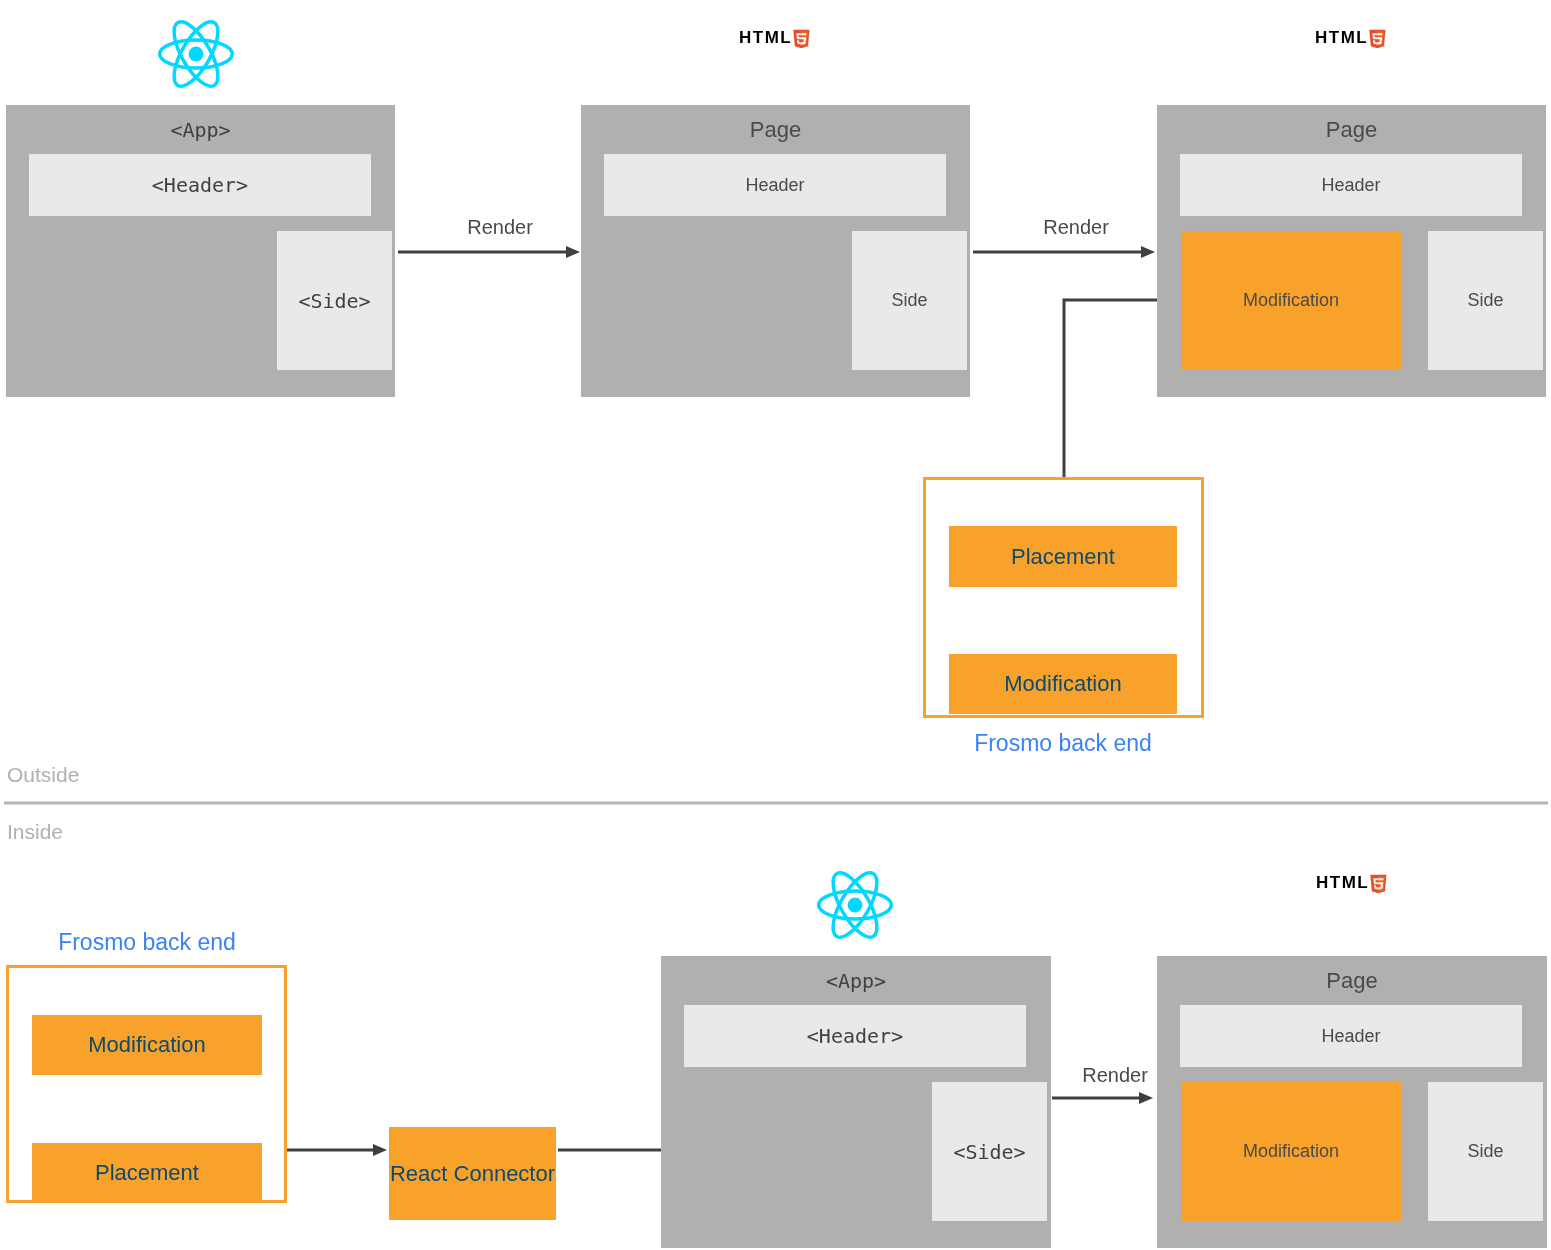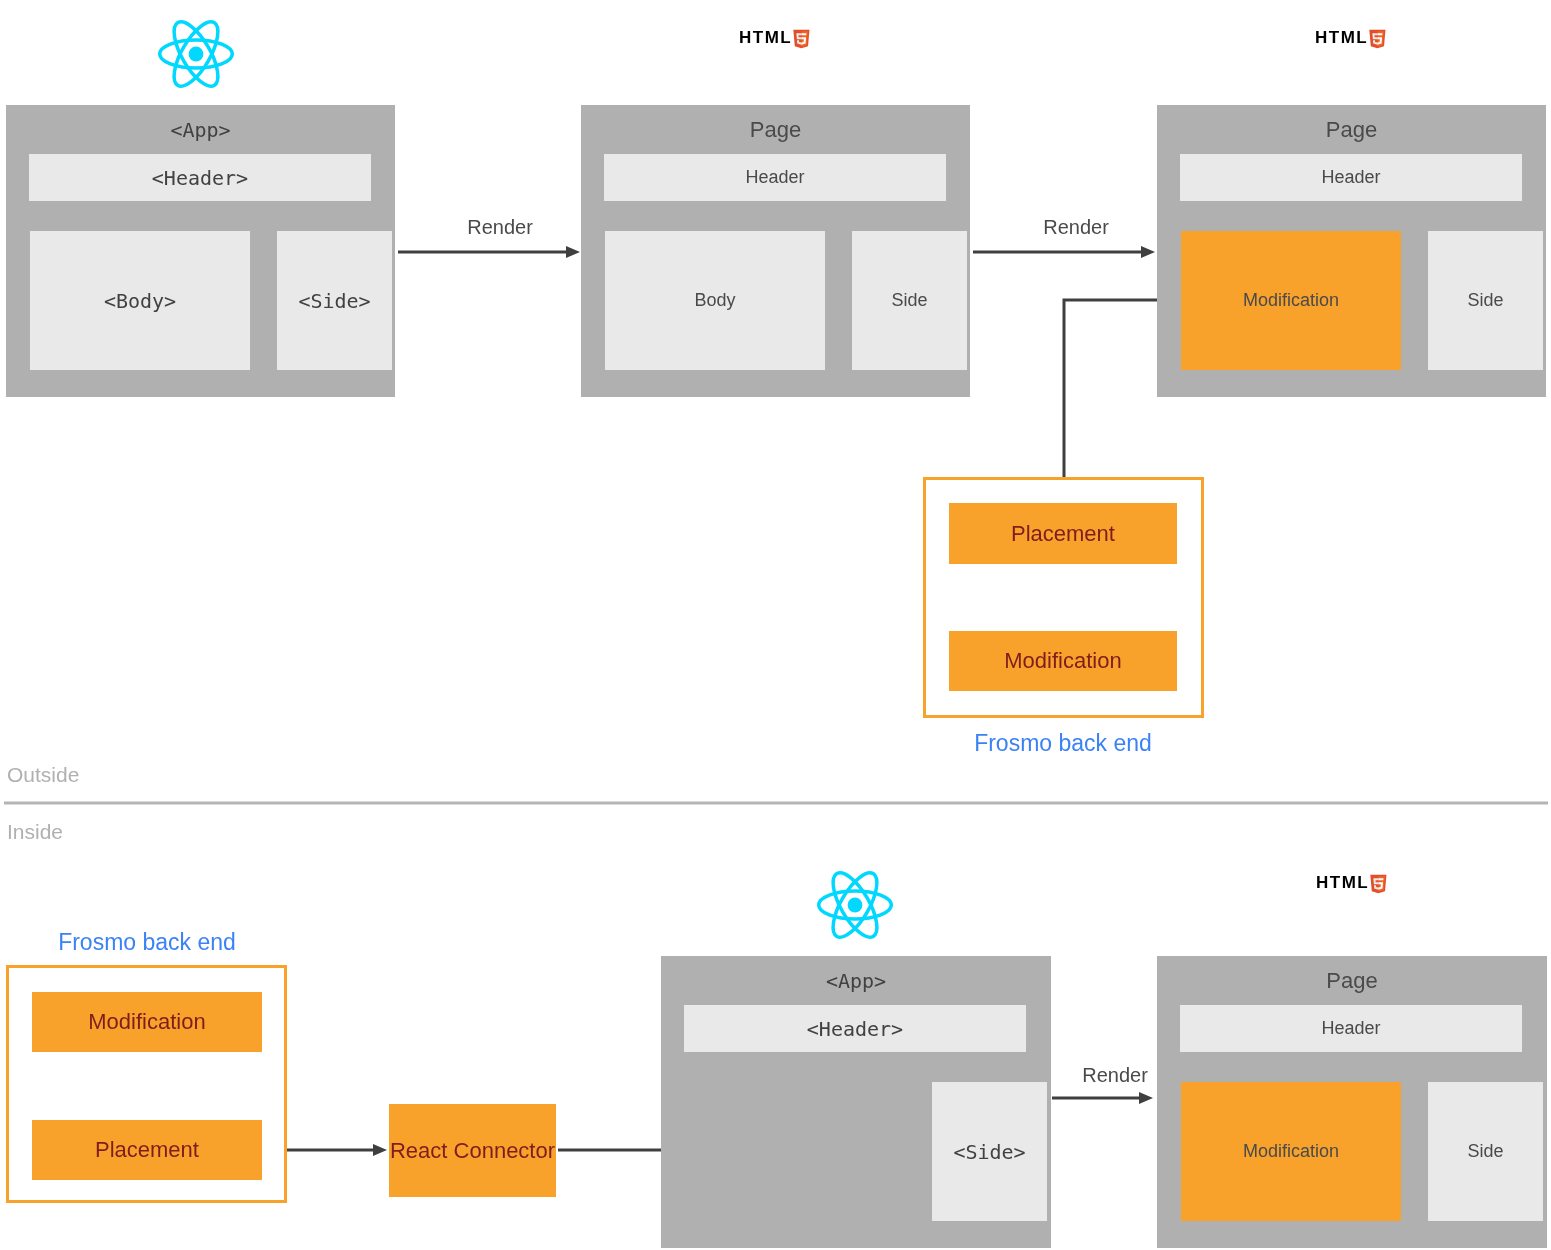--- a/index.html
+++ b/index.html
@@ -18,29 +18,29 @@
     display:flex;align-items:center;justify-content:center;
     font-size:22px;color:#4a4a4a;border-radius:24px;
   }
   .panel{
     position:absolute;background:#e9e9e9;
     display:flex;align-items:center;justify-content:center;
     font-size:18px;color:#4a4a4a;text-align:center;
   }
   .panel.orange{background:#f8a22c;}
   .mono{font-family:"DejaVu Sans Mono","Liberation Mono",monospace;font-size:20px;color:#414141;}
-  .pos-header{left:23px;top:49px;width:342px;height:47px;}
+  .pos-header{left:23px;top:49px;width:342px;height:62px;}
   .pos-body{left:24px;top:126px;width:220px;height:139px;}
   .pos-side{left:271px;top:126px;width:115px;height:139px;}
   
   .frosmo-wrap{position:absolute;background:#ffffff;border:3px solid #f8a22c;box-sizing:border-box;}
   .obox{
     position:absolute;background:#f8a22c;
     display:flex;align-items:center;justify-content:center;
-    font-size:22px;color:#7f1d1d;text-align:center;line-height:28px;
+    font-size:22px;color:#0c4a6e;text-align:center;line-height:28px;margin-top:23px;
   }
   
   .flabel{position:absolute;font-size:23px;color:#3b82f6;white-space:nowrap;transform:translateX(-50%);}
   .rlabel{position:absolute;font-size:20px;color:#4a4a4a;white-space:nowrap;transform:translateX(-50%);line-height:24px;margin-left:12px;}
   .zlabel{position:absolute;font-size:21px;color:#b0b0b0;white-space:nowrap;line-height:24px;}
   
   .logo{position:absolute;display:flex;flex-direction:row;align-items:center;}
   .html-word{
     font-size:17px;font-weight:bold;letter-spacing:1.5px;color:#000;
     line-height:14px;margin-bottom:2px;font-family:"Liberation Sans",sans-serif;
@@ -116,28 +116,26 @@
       <path fill="#E44D26" d="M19.037 113.876L9.032 1.661h109.93l-10.016 112.198-45.019 12.48z"></path>
       <path fill="#F16529" d="M64 116.8l36.378-10.086 8.559-95.878H64z"></path>
       <path fill="#EBEBEB" d="M64 52.455H45.788L44.53 38.361H64V24.599H29.489l.33 3.692 3.382 37.927H64zm0 35.743l-.061.017-15.327-4.14-.979-10.975H33.816l1.928 21.609 28.193 7.826.063-.017z"></path>
       <path fill="#fff" d="M63.952 52.455v13.763h16.947l-1.597 17.849-15.35 4.143v14.319l28.215-7.82.207-2.325 3.234-36.233.335-3.696h-3.708zm0-27.856v13.762h33.244l.276-3.092.628-6.978.329-3.692z"></path>
     </svg>
   </div>
 
   <div class="gbox" style="left:6px;top:105px;width:389px;height:292px">
     <div class="btitle mono">&lt;App&gt;</div>
     <div class="panel mono pos-header">&lt;Header&gt;</div>
-    <div class="panel mono pos-body">&lt;Body&gt;</div>
     <div class="panel mono pos-side">&lt;Side&gt;</div>
   </div>
 
   <div class="gbox" style="left:581px;top:105px;width:389px;height:292px">
     <div class="btitle">Page</div>
     <div class="panel pos-header">Header</div>
-    <div class="panel pos-body">Body</div>
     <div class="panel pos-side">Side</div>
   </div>
 
   <div class="gbox" style="left:1157px;top:105px;width:389px;height:292px">
     <div class="btitle">Page</div>
     <div class="panel pos-header">Header</div>
     <div class="panel orange pos-body">Modification</div>
     <div class="panel pos-side">Side</div>
   </div>
 

